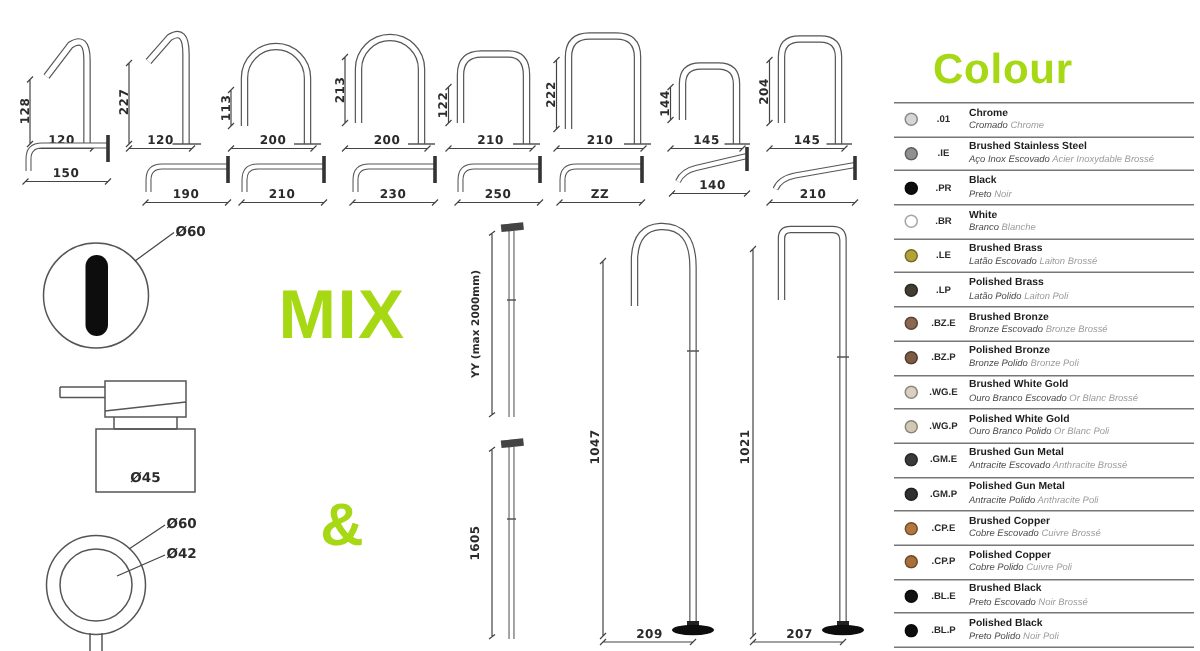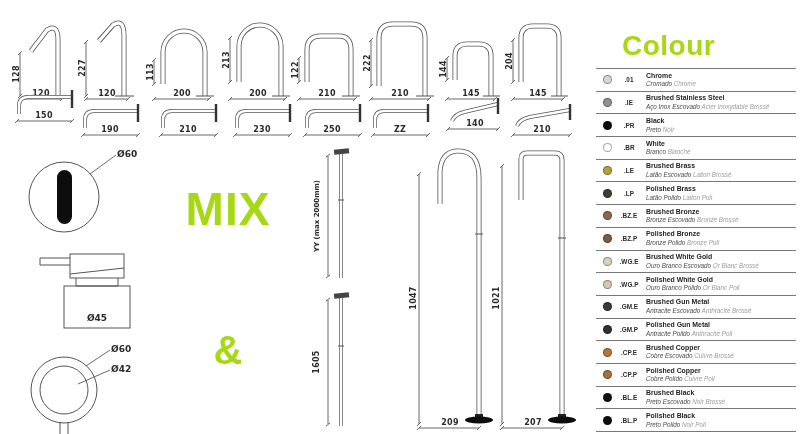--- a/index.html
+++ b/index.html
@@ -130,21 +130,21 @@
 
 <div class="abs" style="left:10px;top:88px">
   <svg width="68" height="40" viewBox="0 0 68 40">
     <path class="po2" d="M62,9 H18 Q9,9 9,18 V26"></path>
       <path class="pi2" d="M62,9 H18 Q9,9 9,18 V26"></path>
     <path class="wall" d="M62,2 V20"></path>
     <path class="dm" d="M7,33 H62 M5,35 L9,31 M60,35 L64,31"></path>
     <text class="dt" text-anchor="middle" x="34" y="30">150</text>
   </svg>
 </div>
-<div class="abs" style="left:76px;top:102px">
+<div class="abs" style="left:90px;top:102px">
   <svg width="68" height="40" viewBox="0 0 68 40">
     <path class="po2" d="M62,9 H18 Q9,9 9,18 V26"></path>
       <path class="pi2" d="M62,9 H18 Q9,9 9,18 V26"></path>
     <path class="wall" d="M62,2 V20"></path>
     <path class="dm" d="M7,33 H62 M5,35 L9,31 M60,35 L64,31"></path>
     <text class="dt" text-anchor="middle" x="34" y="30">190</text>
   </svg>
 </div>
 <div class="abs" style="left:154px;top:102px">
   <svg width="68" height="40" viewBox="0 0 68 40">
@@ -250,21 +250,21 @@
   <svg width="48" height="140" viewBox="0 0 48 140">
     <path class="po2" d="M33,8 V136"></path>
       <path class="pi2" d="M33,8 V136"></path>
     <rect x="26" y="3" width="15" height="5" fill="#444" transform="rotate(-6 33 5)"></rect>
     <path class="ln" d="M30,56 H36"></path>
     <path class="dm" d="M20,10 V134 M18,11 L22,8 M18,136 L22,133"></path>
     <text class="dt" text-anchor="middle" transform="rotate(-90 11 72)" x="11" y="72">1605</text>
   </svg>
 </div>
 
-<div class="abs" style="left:405px;top:138px">
+<div class="abs" style="left:388px;top:138px">
   <svg width="100" height="294" viewBox="0 0 100 294">
     <path class="po" d="M74,280 V40 Q74,12 52,13 Q36,14 35,34 V66"></path>
     <path class="pi" d="M74,280 V40 Q74,12 52,13 Q36,14 35,34 V66"></path>
     <path class="ln" d="M70,96 H78"></path>
     <rect x="70" y="276" width="8" height="5" fill="#222"></rect>
     <ellipse class="dark" cx="74" cy="282" rx="14" ry="3.5"></ellipse>
     <path class="dm" d="M14,36 V286 M12,38 L16,34 M12,288 L16,284"></path>
     <text class="dt" text-anchor="middle" transform="rotate(-90 11 160)" x="11" y="160">1047</text>
     <path class="dm" d="M14,290 H74 M12,292 L16,288 M72,292 L76,288"></path>
     <text class="dt" text-anchor="middle" x="45" y="287">209</text>

